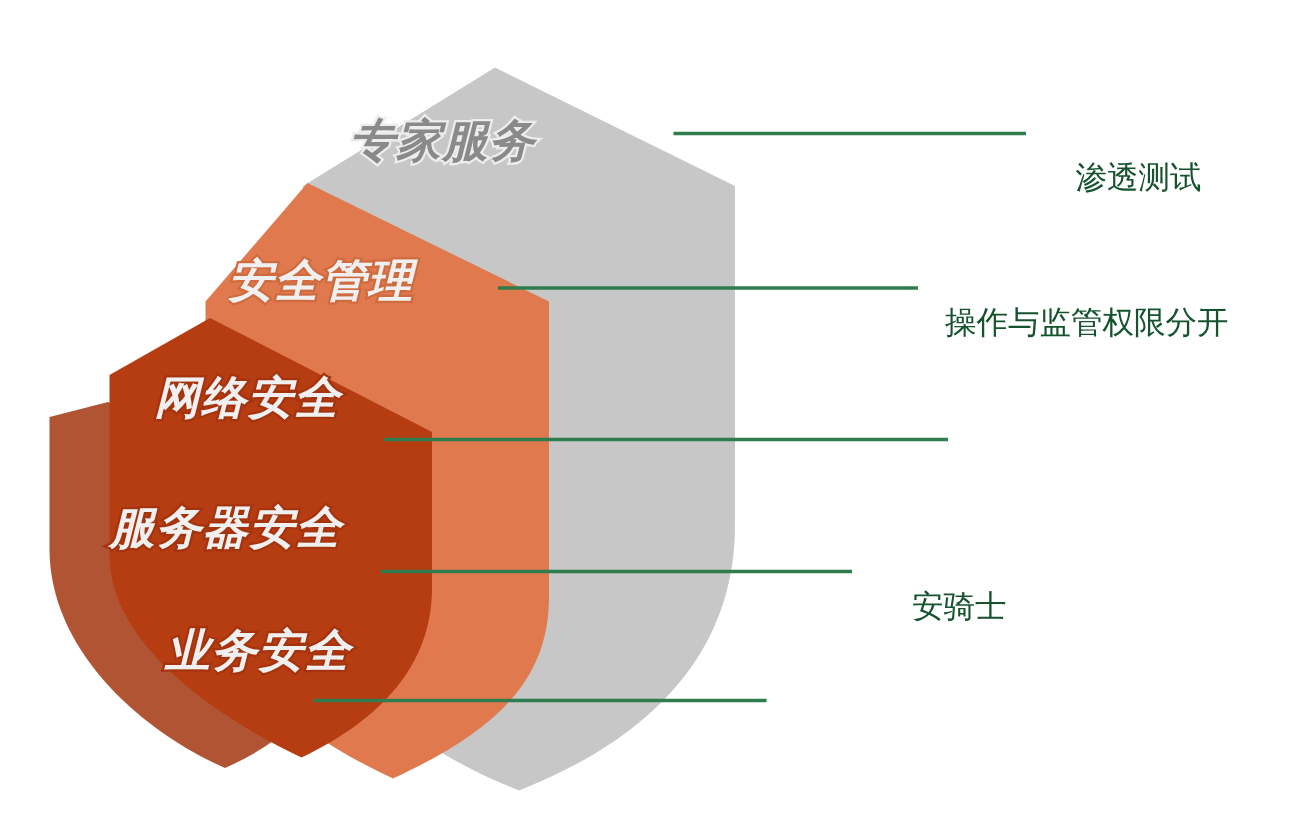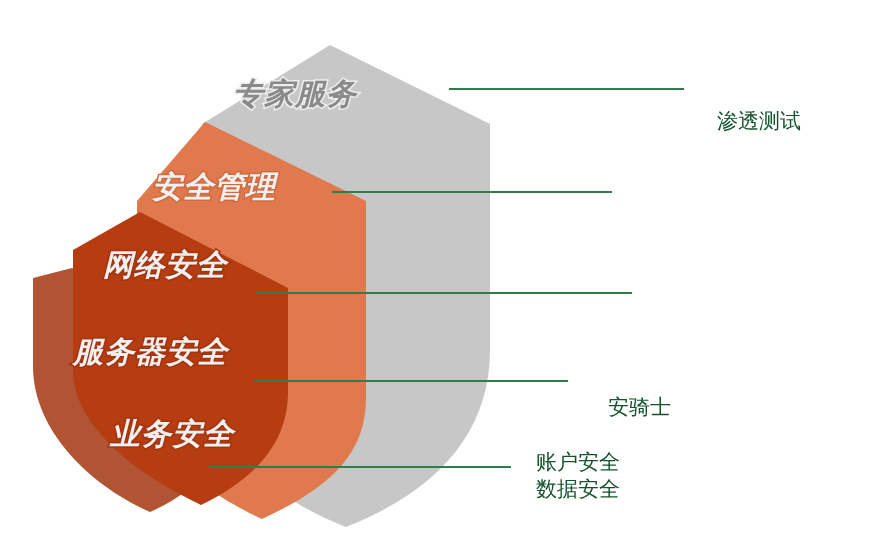--- a/index.html
+++ b/index.html
@@ -6,21 +6,21 @@
     margin: 0;
     padding: 0;
     background: #ffffff;
   }
   #canvas {
     position: relative;
     width: 874px;
     height: 545px;
     background: #ffffff;
     overflow: hidden;
-    font-family: Liberation Serif, serif;
+    font-family: Liberation Mono, monospace;
   }
   #shield-svg {
     position: absolute;
     left: 0;
     top: 0;
     width: 874px;
     height: 545px;
   }
   .shield-label {
     font-weight: bold;
@@ -71,20 +71,19 @@
       <line x1="449" y1="89" x2="684" y2="89" stroke="#2f7d4e" stroke-width="2.2"></line>
       <line x1="332" y1="192" x2="612" y2="192" stroke="#2f7d4e" stroke-width="2.2"></line>
       <line x1="256" y1="293" x2="632" y2="293" stroke="#2f7d4e" stroke-width="2.2"></line>
       <line x1="254" y1="381" x2="568" y2="381" stroke="#2f7d4e" stroke-width="2.2"></line>
       <line x1="209" y1="467" x2="511" y2="467" stroke="#2f7d4e" stroke-width="2.2"></line>
     </g>
   </svg>
 
   <div class="callout-label" style="left:717px; top:80px;">渗透测试</div>
 
+  <div class="callout-label" style="left:630px; top:177px;">操作与监管权限分开</div>
 
 
   <div class="callout-label" style="left:608px; top:366px;">安骑士</div>
 
-  <div class="callout-label" style="left:536px; top:421px;">账户安全
-数据安全</div>
 
 </div>
 
 </body></html>

